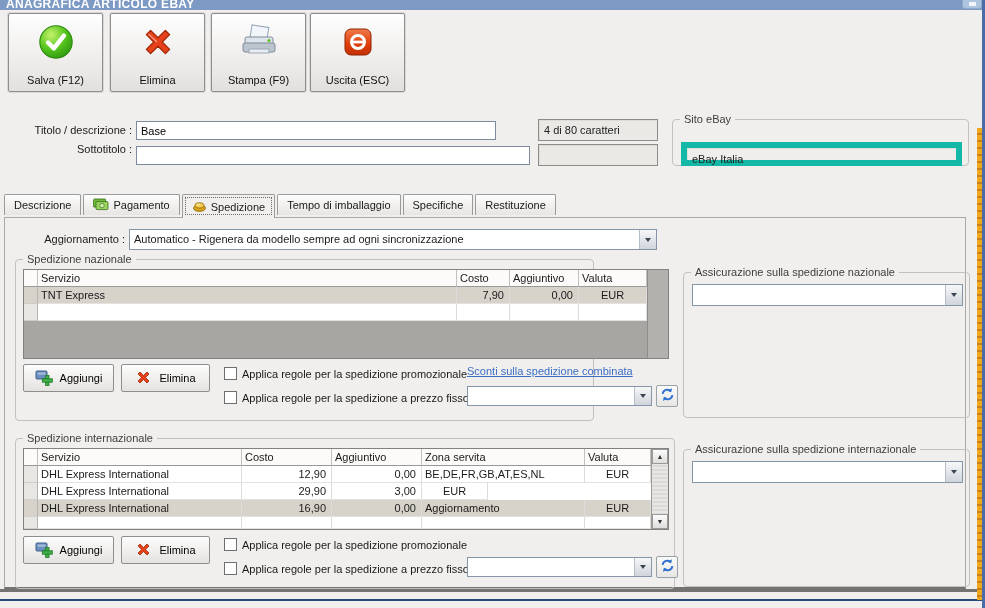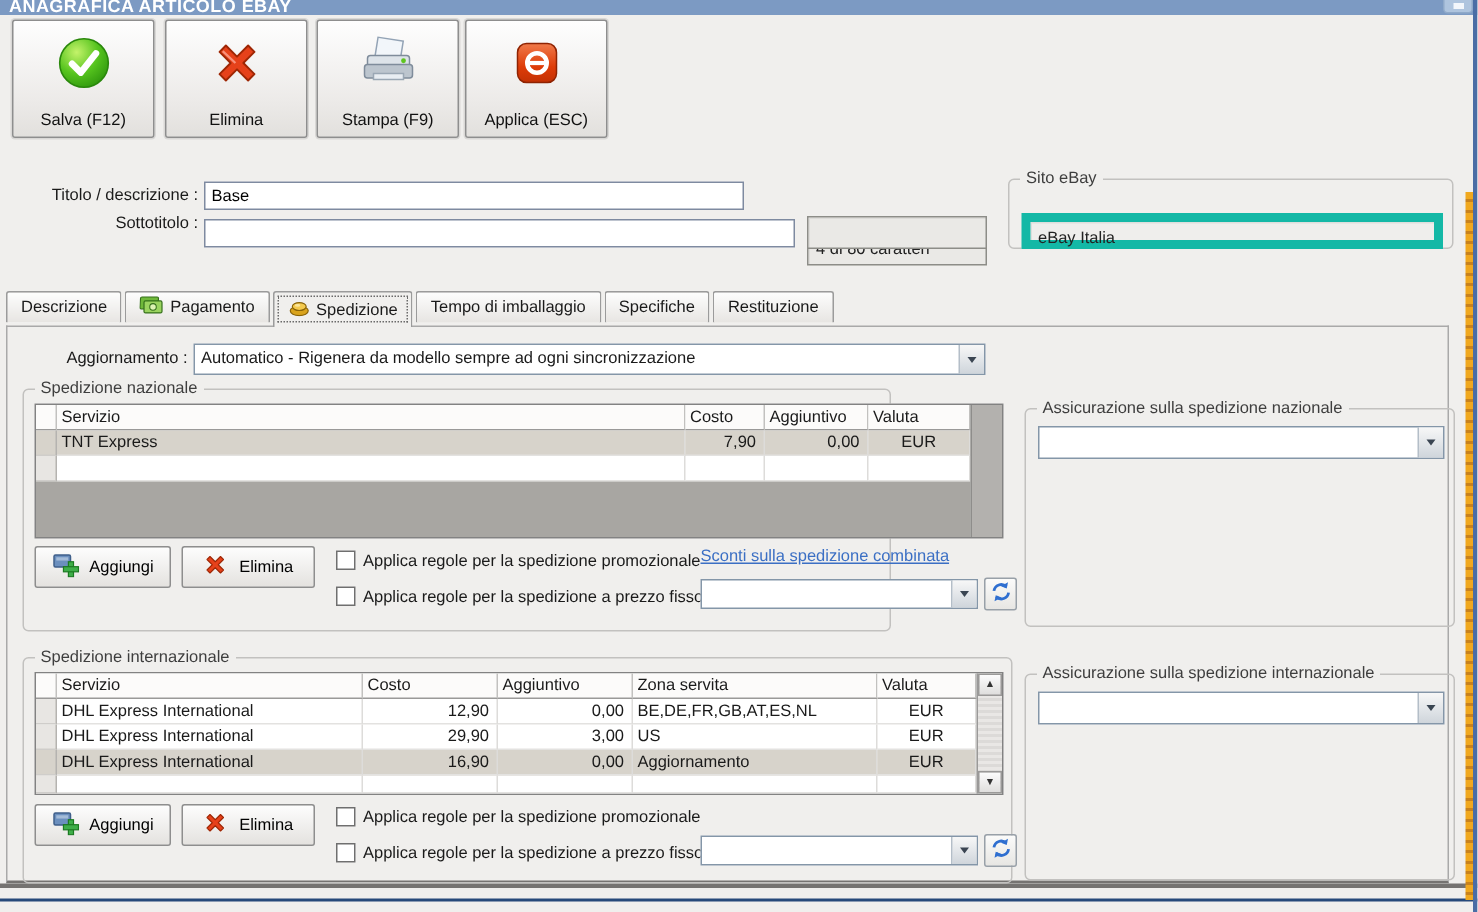--- a/index.html
+++ b/index.html
@@ -132,26 +132,26 @@
             <stop offset="0%" stop-color="#f07a4a"></stop>
             <stop offset="60%" stop-color="#de3c08"></stop>
             <stop offset="100%" stop-color="#c33104"></stop>
           </linearGradient>
         </defs>
       <rect x="4" y="4" width="26" height="26" rx="6" fill="url(#gRed)" stroke="#8f2302"></rect>
       <circle cx="17" cy="17" r="6.5" fill="none" stroke="#ffffff" stroke-width="3"></circle>
       <rect x="11.5" y="15.6" width="11" height="2.8" fill="#ffffff"></rect>
     </svg>
   </span>
-  <span class="tbtn-label">Applica (ESC)</span>
+  <span class="tbtn-label">Uscita (ESC)</span>
 </button>
 
 <div class="fld-label" style="left:6px; top:124px;">Titolo / descrizione :</div>
 <input class="txt" style="left: 136px; top: 121px; width: 360px; height: 19px;" value="Base">
-<div class="counter" style="left:538px; top:119px;margin-top:36px;">4 di 80 caratteri</div>
+<div class="counter" style="left:538px; top:119px;">4 di 80 caratteri</div>
 
 <div class="fld-label" style="left:6px; top:143px;">Sottotitolo :</div>
 <input class="txt" style="left: 136px; top: 146px; width: 394px; height: 19px;" value="">
 <div class="counter" style="left:538px; top:144px;"></div>
 
 <fieldset class="grp" style="left:672px; top:113px; width:297px; height:53px;">
   <legend>Sito eBay</legend>
   <div class="sito-field">eBay Italia</div>
 </fieldset>
 
@@ -309,21 +309,20 @@
           <div class="cell c2 num">12,90</div>
           <div class="cell c3 num">0,00</div>
           <div class="cell c4">BE,DE,FR,GB,AT,ES,NL</div>
           <div class="cell c5 ctr">EUR</div>
         </div>
         <div class="grid-row">
           <div class="cell sel-cell c0"></div>
           <div class="cell c1">DHL Express International</div>
           <div class="cell c2 num">29,90</div>
           <div class="cell c3 num">3,00</div>
-          <div class="cell c4">US</div>
           <div class="cell c5 ctr">EUR</div>
         </div>
         <div class="grid-row sel-row">
           <div class="cell sel-cell c0"></div>
           <div class="cell c1">DHL Express International</div>
           <div class="cell c2 num">16,90</div>
           <div class="cell c3 num">0,00</div>
           <div class="cell c4">Aggiornamento</div>
           <div class="cell c5 ctr">EUR</div>
         </div>

